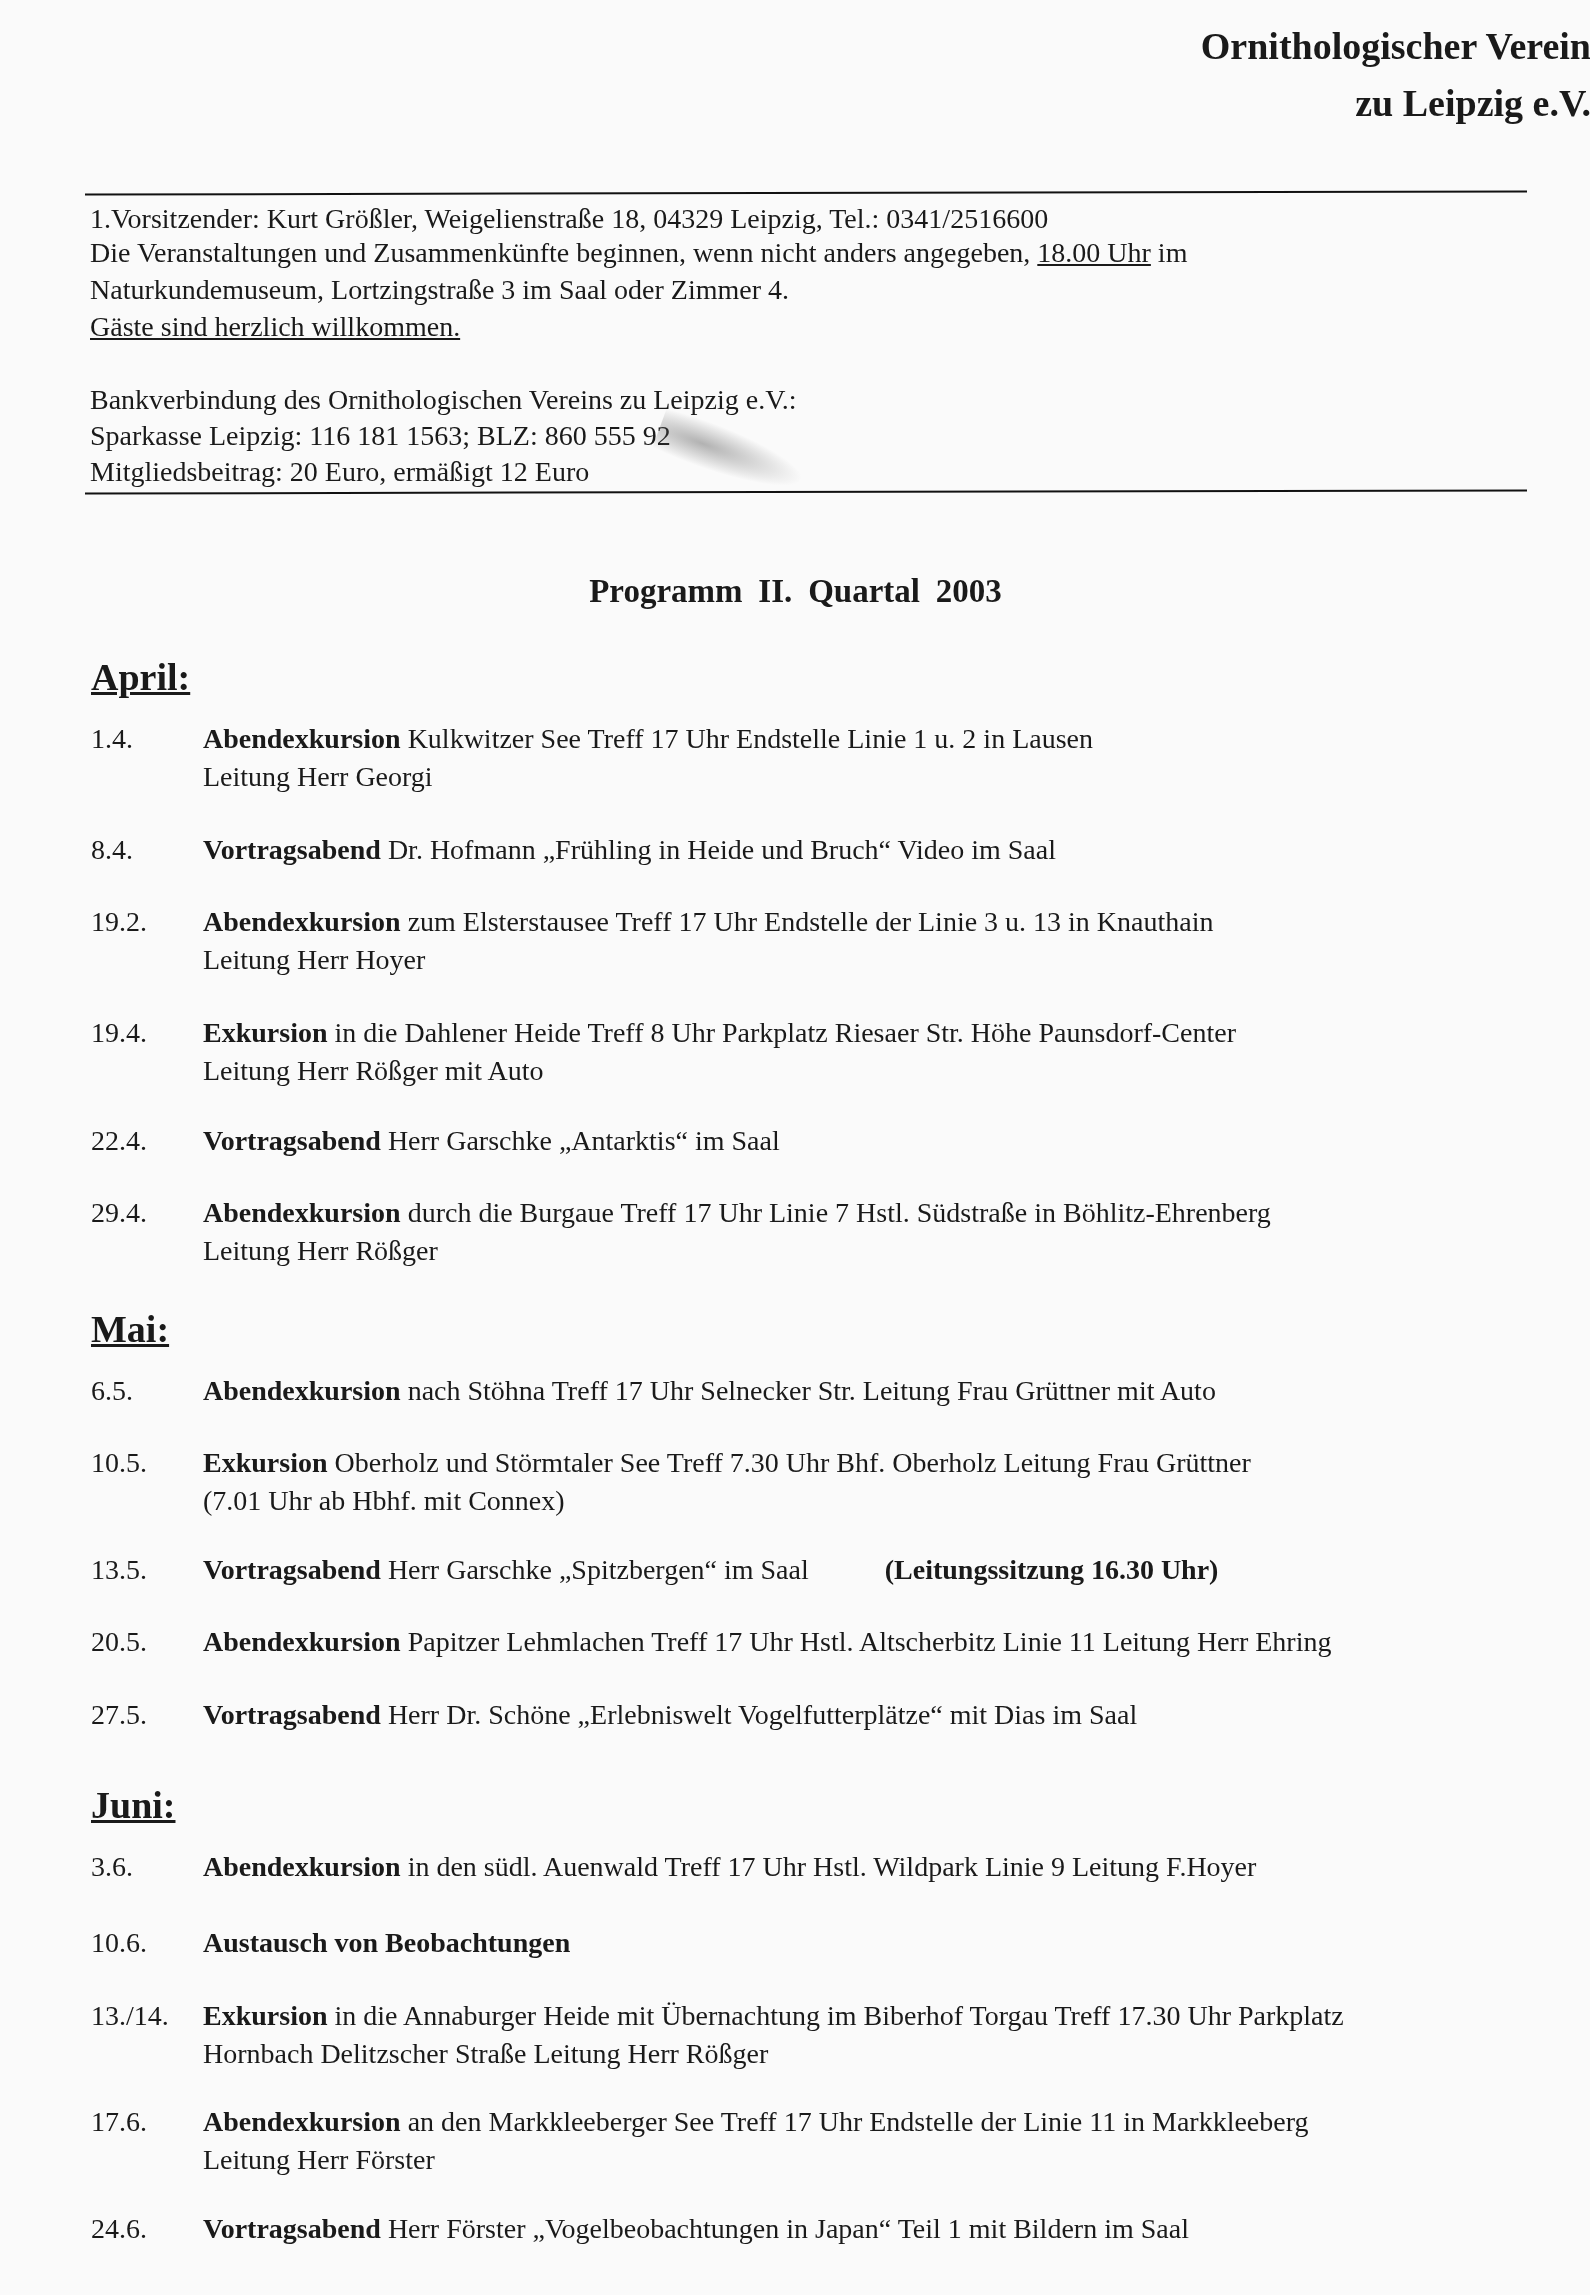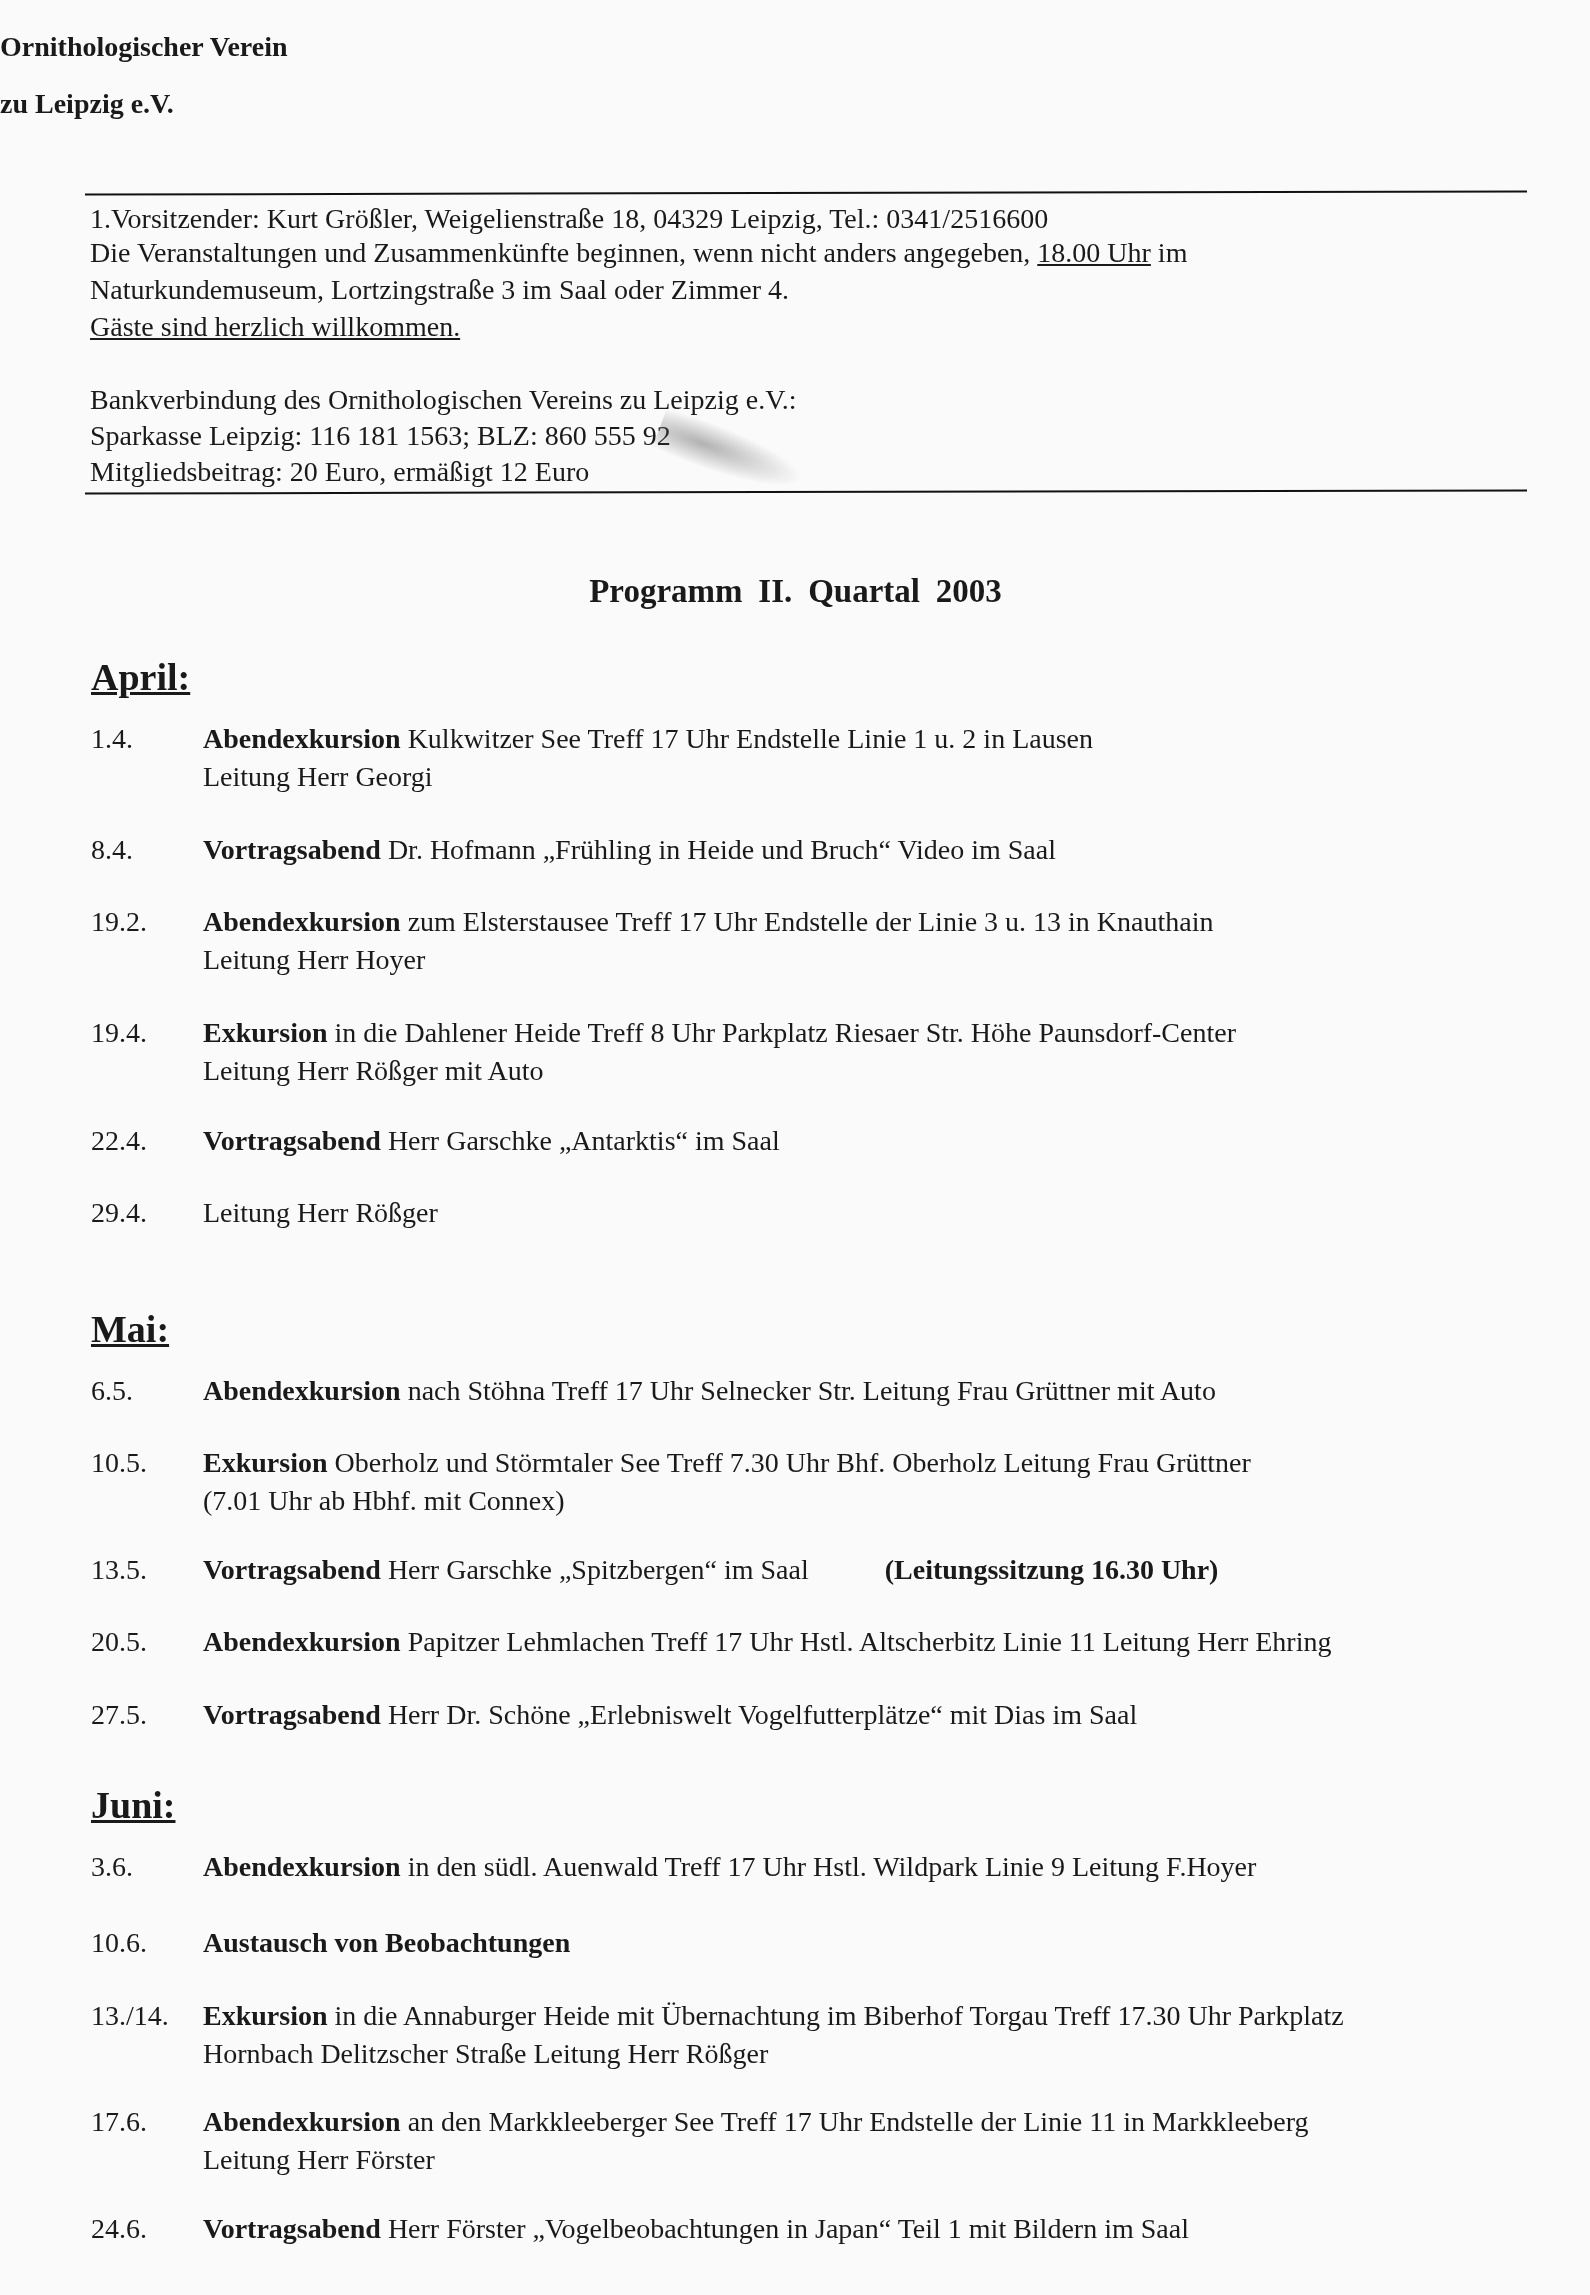--- a/index.html
+++ b/index.html
@@ -6,22 +6,22 @@
   body {
     width: 1591px; height: 2295px;
     background: #fafafa;
     color: #1a1a1a;
     font-family: "Liberation Serif", "DejaVu Serif", serif;
     position: relative;
     overflow: hidden;
   }
   .page { position: absolute; left: 0; top: 0; width: 1591px; height: 2295px; }
   .title {
-    position: absolute; left: 0; width: 1591px; text-align: left;
-    font-weight: bold; font-size: 28px; line-height: 47px;
+    position: absolute; left: 0; width: 1591px; text-align: right;
+    font-weight: bold; font-size: 38px; line-height: 47px;
   }
   .title.l1 { top: 23px; }
   .title.l2 { top: 80px; }
   .rule {
     position: absolute; left: 85px; width: 1442px; height: 0;
     border-top: 2.3px solid #111;
   }
   .rule.top { top: 192px; transform: rotate(-0.12deg); }
   .rule.bottom { top: 491px; transform: rotate(-0.12deg); }
   .info {
@@ -108,20 +108,21 @@
       </div>
       <div class="entry" style="top: 1122px;">
         <span class="date">22.4.</span>
         <div class="body">
           <span class="line"><span class="b">Vortragsabend</span>  <span>Herr Garschke „Antarktis“  im Saal</span></span>
         </div>
       </div>
       <div class="entry" style="top: 1194px;">
         <span class="date">29.4.</span>
         <div class="body">
+          <span class="line"><span class="b">Abendexkursion</span>  <span>durch die Burgaue  Treff 17 Uhr  Linie 7 Hstl. Südstraße in Böhlitz-Ehrenberg</span></span>
           <span class="line">Leitung Herr Rößger</span>
         </div>
       </div>
       <div class="month" style="top: 1307px; text-align: center;">Mai:</div>
       <div class="entry" style="top: 1372px;">
         <span class="date">6.5.</span>
         <div class="body">
           <span class="line"><span class="b">Abendexkursion</span>  <span>nach Stöhna  Treff 17 Uhr  Selnecker Str.  Leitung Frau Grüttner  mit Auto</span></span>
         </div>
       </div>

